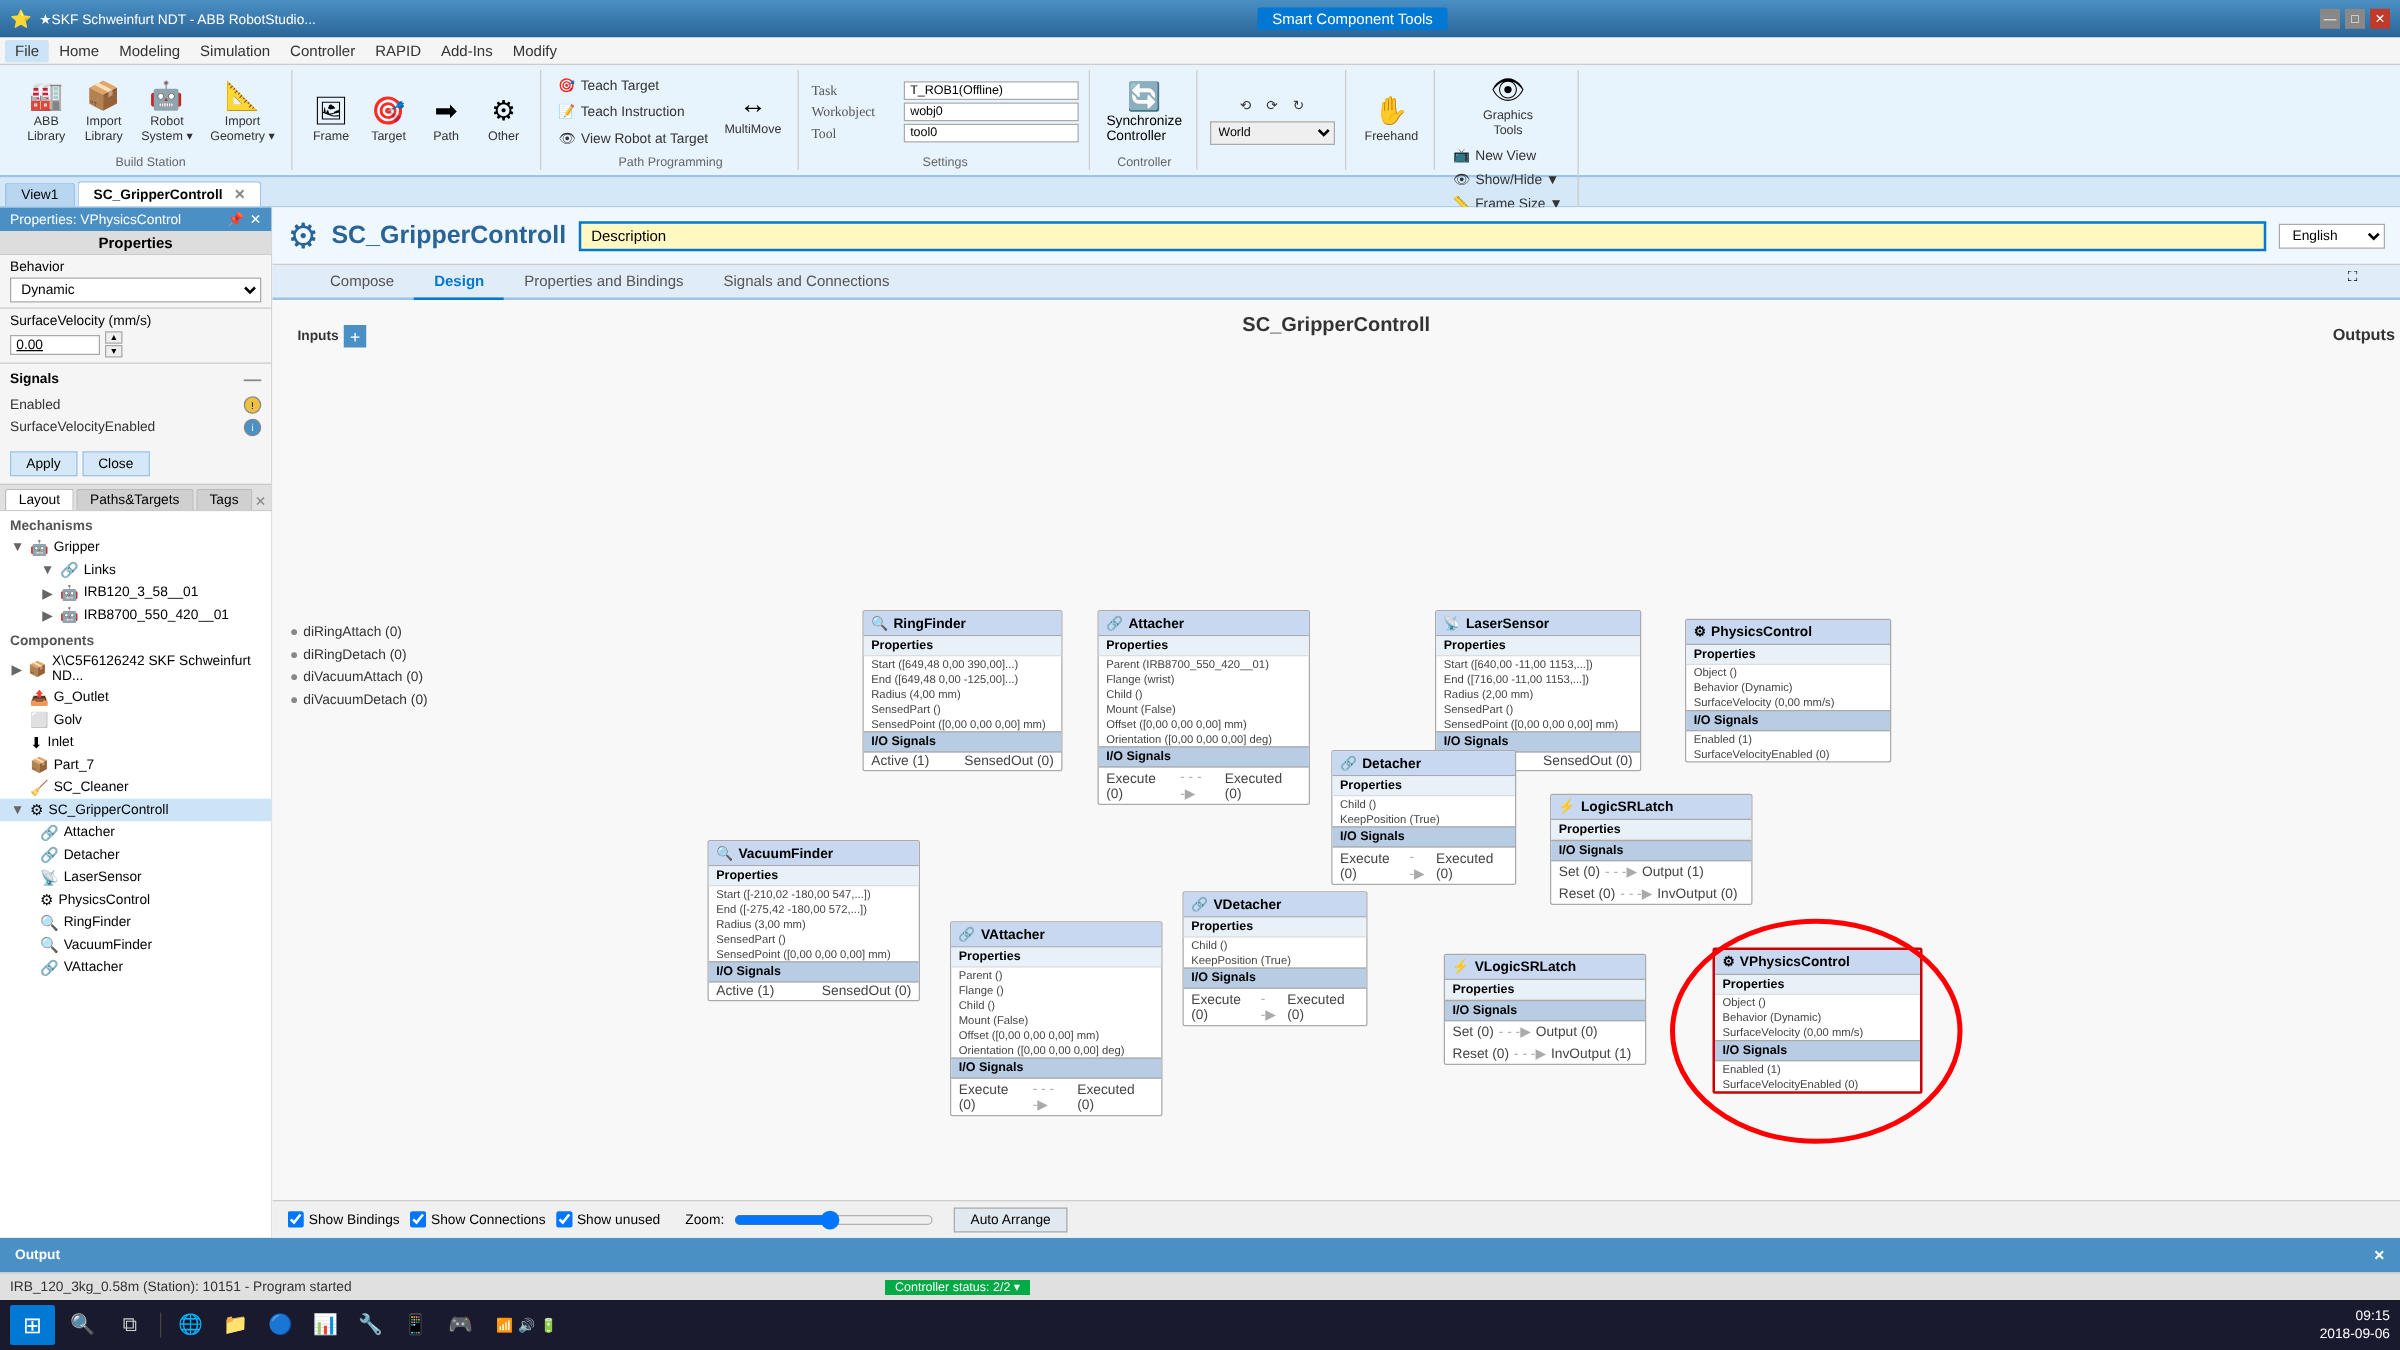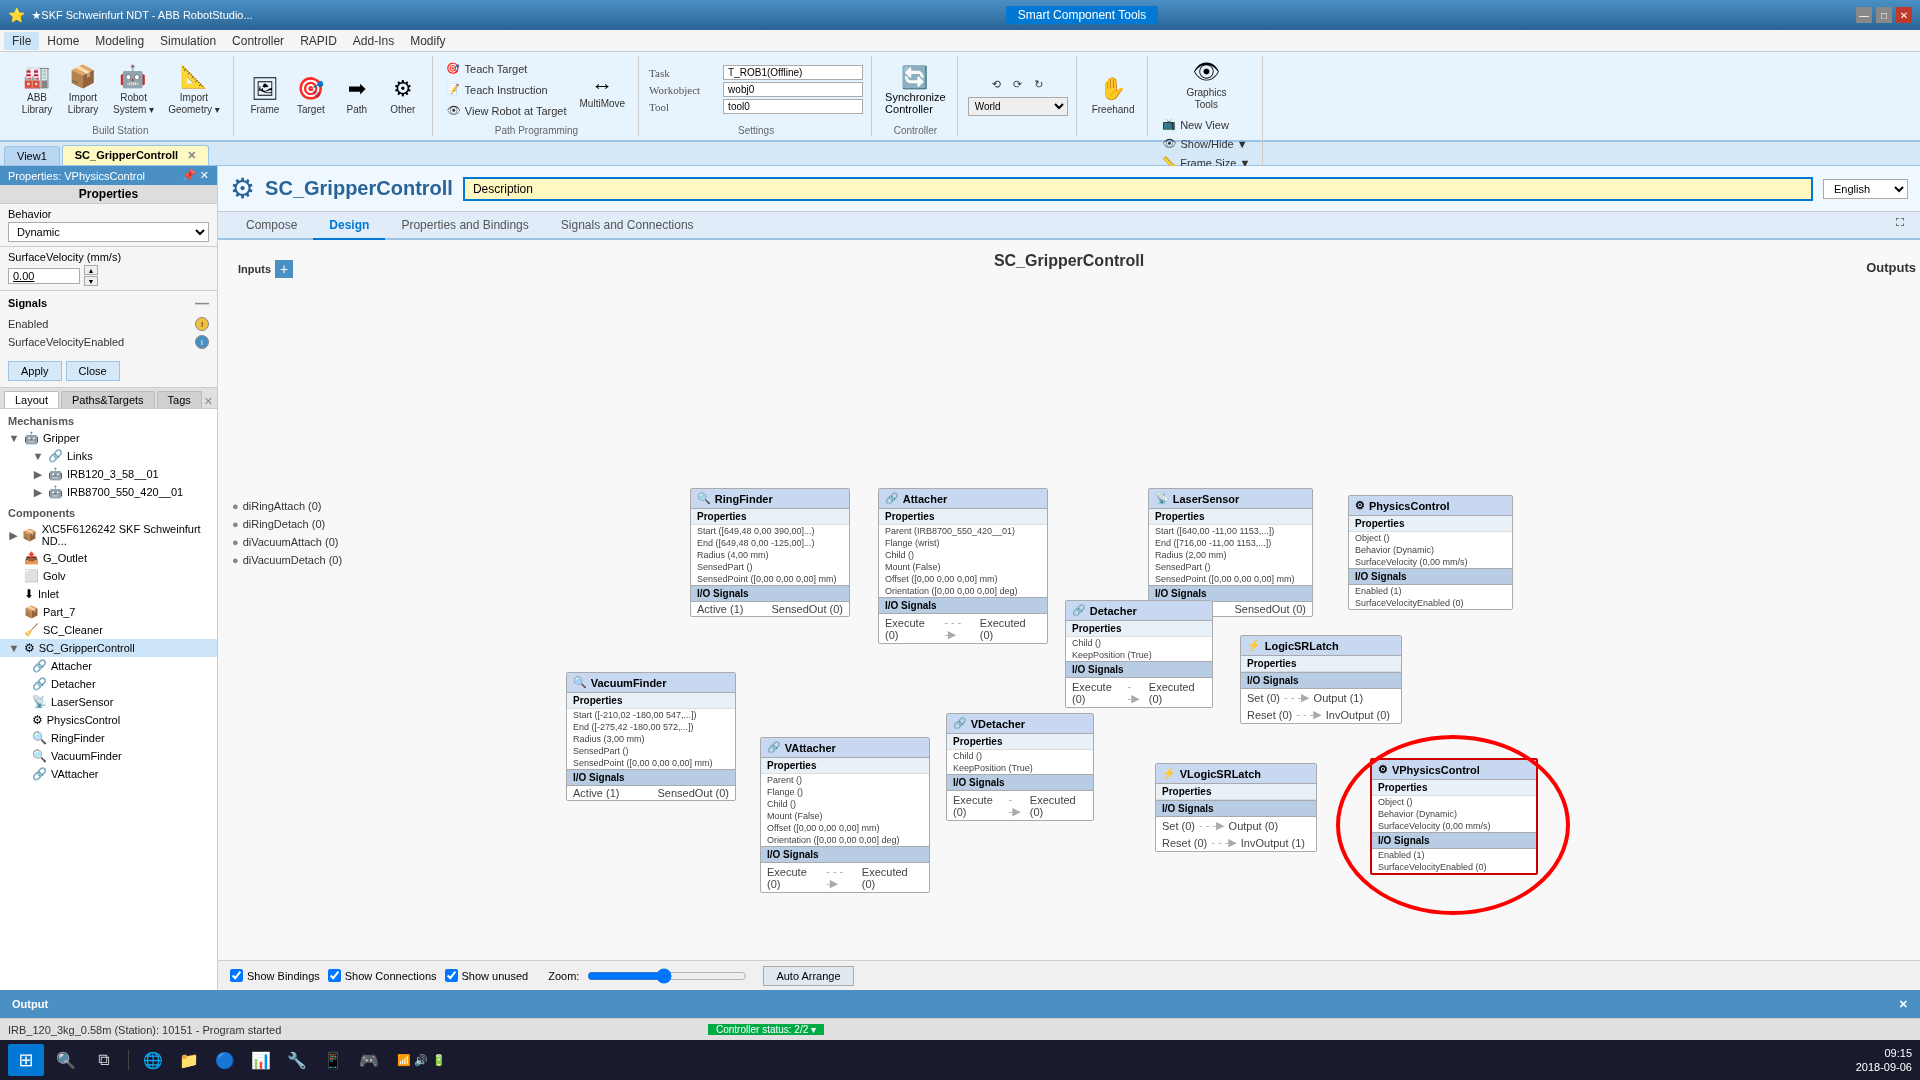--- a/index.html
+++ b/index.html
@@ -115,21 +115,21 @@
     .tab {
       padding: 3px 12px;
       background: #b8d6f0;
       border: 1px solid #9dc3e6;
       border-bottom: none;
       cursor: pointer;
       font-size: 11px;
       border-radius: 3px 3px 0 0;
       margin-right: 2px;
     }
-    .tab.active { background: #fef9c3; font-weight: bold; }
+    .tab.active { background: #ffffff; font-weight: bold; }
     .tab .close-btn { margin-left: 6px; color: #888; cursor: pointer; }
 
     
     .main-layout {
       display: flex;
       height: calc(1080px - 30px - 22px - 90px - 24px - 28px - 28px);
     }
 
     
     .left-panel {
@@ -227,21 +227,21 @@
       font-size: 11px;
       background: white;
       cursor: pointer;
     }
 
     
     .sc-tabs {
       display: flex;
       background: #e0ecf8;
       border-bottom: 2px solid #9dc3e6;
-      padding: 0 12px;
+      padding: 0 30px;
     }
     .sc-tab {
       padding: 6px 16px;
       cursor: pointer;
       font-size: 12px;
       color: #555;
       border-bottom: 2px solid transparent;
       margin-bottom: -2px;
     }
     .sc-tab.active { border-bottom: 2px solid #0078d4; color: #0078d4; font-weight: bold; }

